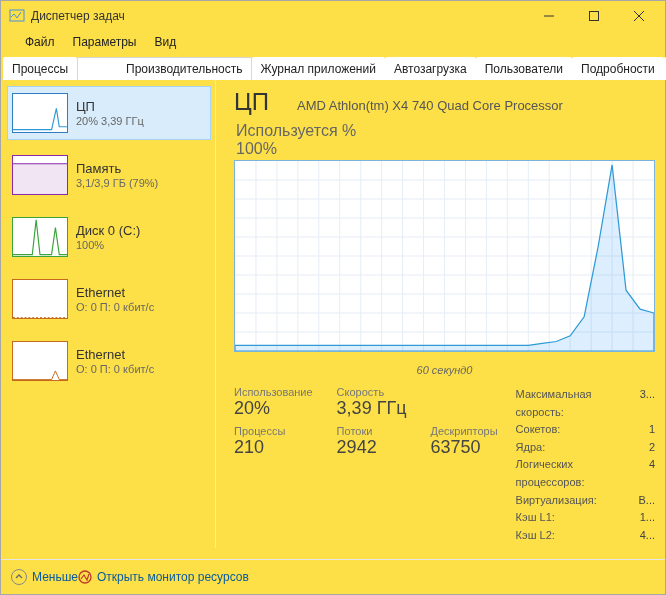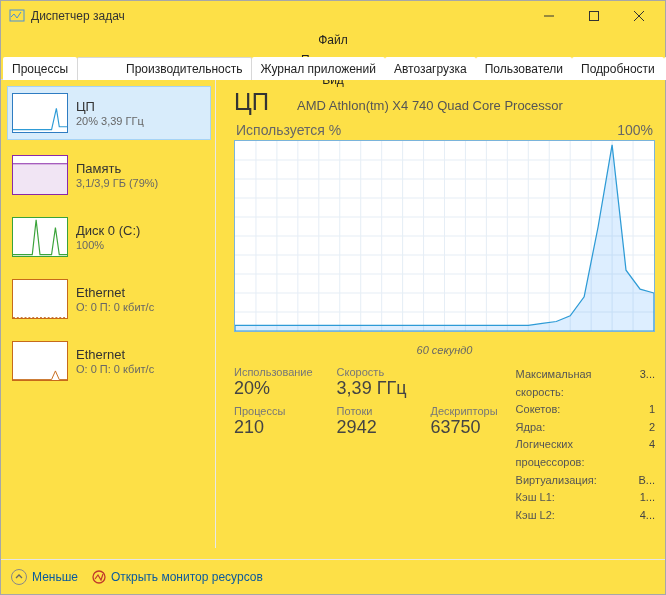--- a/index.html
+++ b/index.html
@@ -2,21 +2,21 @@
 <html><head>
 <meta charset="utf-8">
 <style>
   html,body{margin:0;padding:0;font-family:"Segoe UI",Tahoma,sans-serif;font-size:12px;color:#000;background:#fff;}
   .window{width:666px;height:595px;box-sizing:border-box;border:1px solid #a7a7a7;display:flex;flex-direction:column;background:#fde047;position:relative;}
   .title-bar{height:30px;display:flex;align-items:center;padding:0 4px 0 8px;}
   .title-bar .icon{width:16px;height:16px;margin-right:6px;display:flex;align-items:center;justify-content:center;}
   .title-bar .title{flex:0 0 auto;color:#333;}
   .title-bar .spacer{flex:1;}
   .win-btn{width:45px;height:30px;display:flex;align-items:center;justify-content:center;color:#333;}
-  .menu-bar{height:22px;display:flex;align-items:center;padding:0 16px;gap:2px;flex-direction:column;}
+  .menu-bar{height:22px;display:flex;align-items:center;padding:0 16px;gap:2px;}
   .menu-item{padding:2px 8px;color:#222;}
   .tab-strip{display:flex;align-items:flex-end;border-bottom:1px solid #d8d8d8;padding:0 2px;height:24px;margin-top:2px;}
   .tab{position:relative;padding:4px 8px;border:1px solid transparent;border-bottom:none;font-size:12px;color:#222;white-space:nowrap;top:1px;background:#fff;border-radius:2px 2px 0 0;}
   .tab.active{border-color:#d8d8d8;background:#fff;padding-left:48px;}
   .tab:not(.active){background:#fff;}
   .content{flex:1;display:flex;overflow:hidden;}
   .side{width:215px;border-right:1px solid #e8e8e8;padding:6px 4px 6px 6px;box-sizing:border-box;overflow:auto;}
   .side-item{display:flex;align-items:center;gap:8px;padding:6px 4px;margin-bottom:8px;border:1px solid transparent;}
   .side-item.selected{background:#d8ecfb;border:1px solid #a6d3f5;}
   .thumb{width:56px;height:40px;border:1px solid;position:relative;box-sizing:border-box;background:#fff;}
@@ -24,37 +24,37 @@
   .thumb.mem{border-color:#8a2aa8;}
   .thumb.disk{border-color:#3aa33a;}
   .thumb.eth{border-color:#c66a1b;}
   .thumb svg{position:absolute;inset:0;}
   .side-text .st-title{font-size:13px;color:#333;}
   .side-text .st-sub{font-size:11px;color:#666;margin-top:1px;}
   .main{flex:1;padding:8px 10px 8px 18px;display:flex;flex-direction:column;overflow:hidden;}
   .main-head{display:flex;align-items:baseline;gap:28px;margin-bottom:6px;}
   .main-head .h1{font-size:24px;font-weight:400;color:#333;}
   .main-head .h2{font-size:13px;color:#555;}
-  .chart-labels{display:flex;justify-content:space-between;font-size:14px;color:#666;margin-bottom:2px;padding:0 2px;}
+  .chart-labels{display:flex;justify-content:space-between;font-size:16px;color:#666;margin-bottom:2px;padding:0 2px;flex-direction:column;}
   .chart{height:190px;border:1px solid #7ab4da;position:relative;background:#fff;}
   .chart .grid line{stroke:#e6eef6;stroke-width:1;}
   .chart .series{fill:rgba(30,144,255,0.15);stroke:#2e9bd6;stroke-width:1.2;}
   .chart-bottom{display:flex;justify-content:center;font-size:11px;color:#666;margin:12px 2px 10px;font-style:italic;}
   .stats{display:flex;gap:18px;}
   .stats-left{display:grid;grid-template-columns:auto auto auto;column-gap:24px;row-gap:6px;}
   .stat-label{font-size:11px;color:#777;}
   .stat-val{font-size:18px;color:#444;margin-top:0;}
   .stat-block{display:flex;flex-direction:column;}
   .stats-right{flex:1;}
   .kv-row{display:flex;justify-content:space-between;font-size:11px;color:#555;line-height:1.6;border-bottom:0;}
   .kv-row .v{color:#444;text-align:right;min-width:18px;}
   .uptime{margin-top:10px;}
   .uptime .lbl{font-size:11px;color:#777;}
   .uptime .val{font-size:18px;color:#444;}
-  .footer{border-top:1px solid #e6e6e6;height:34px;display:flex;align-items:center;gap:14px;padding:0 10px;margin-top:11px;}
+  .footer{border-top:1px solid #e6e6e6;height:34px;display:flex;align-items:center;padding:0 10px;margin-top:11px;}
   .footer .link{color:#0a5a9e;display:flex;align-items:center;gap:5px;font-size:12px;}
   .footer .chev{width:14px;height:14px;border:1px solid #888;border-radius:50%;display:flex;align-items:center;justify-content:center;color:#666;}
   .rm-icon{width:14px;height:14px;display:flex;align-items:center;justify-content:center;}
 </style>
 </head>
 <body>
 
 <div class="window">
 
   <div class="title-bar">

